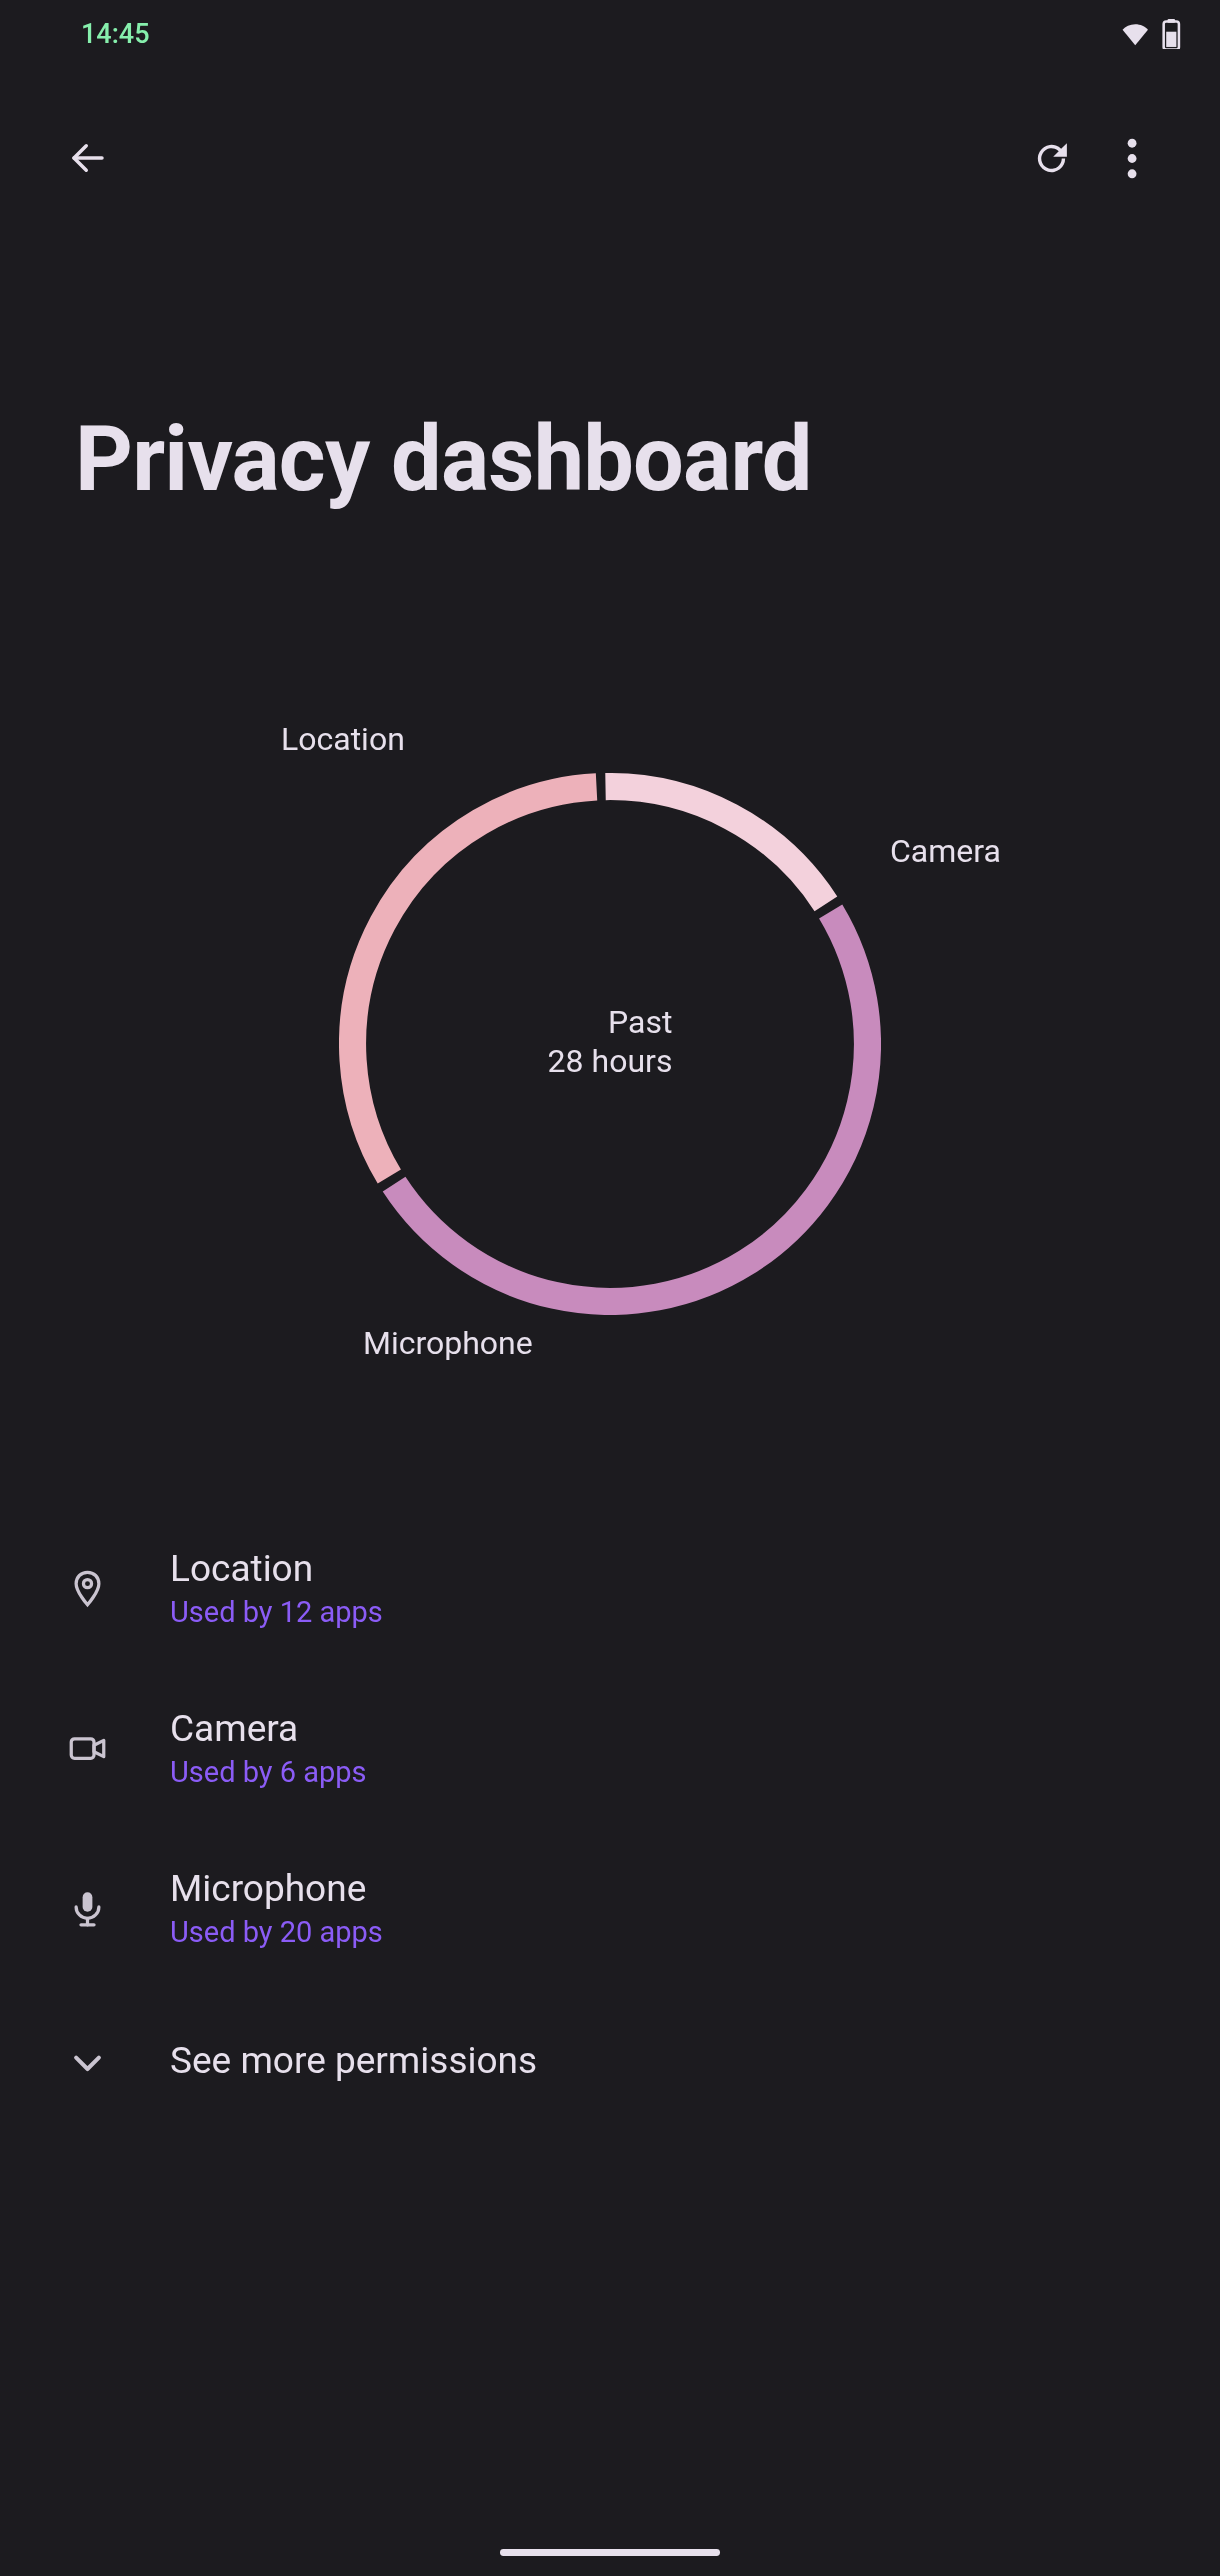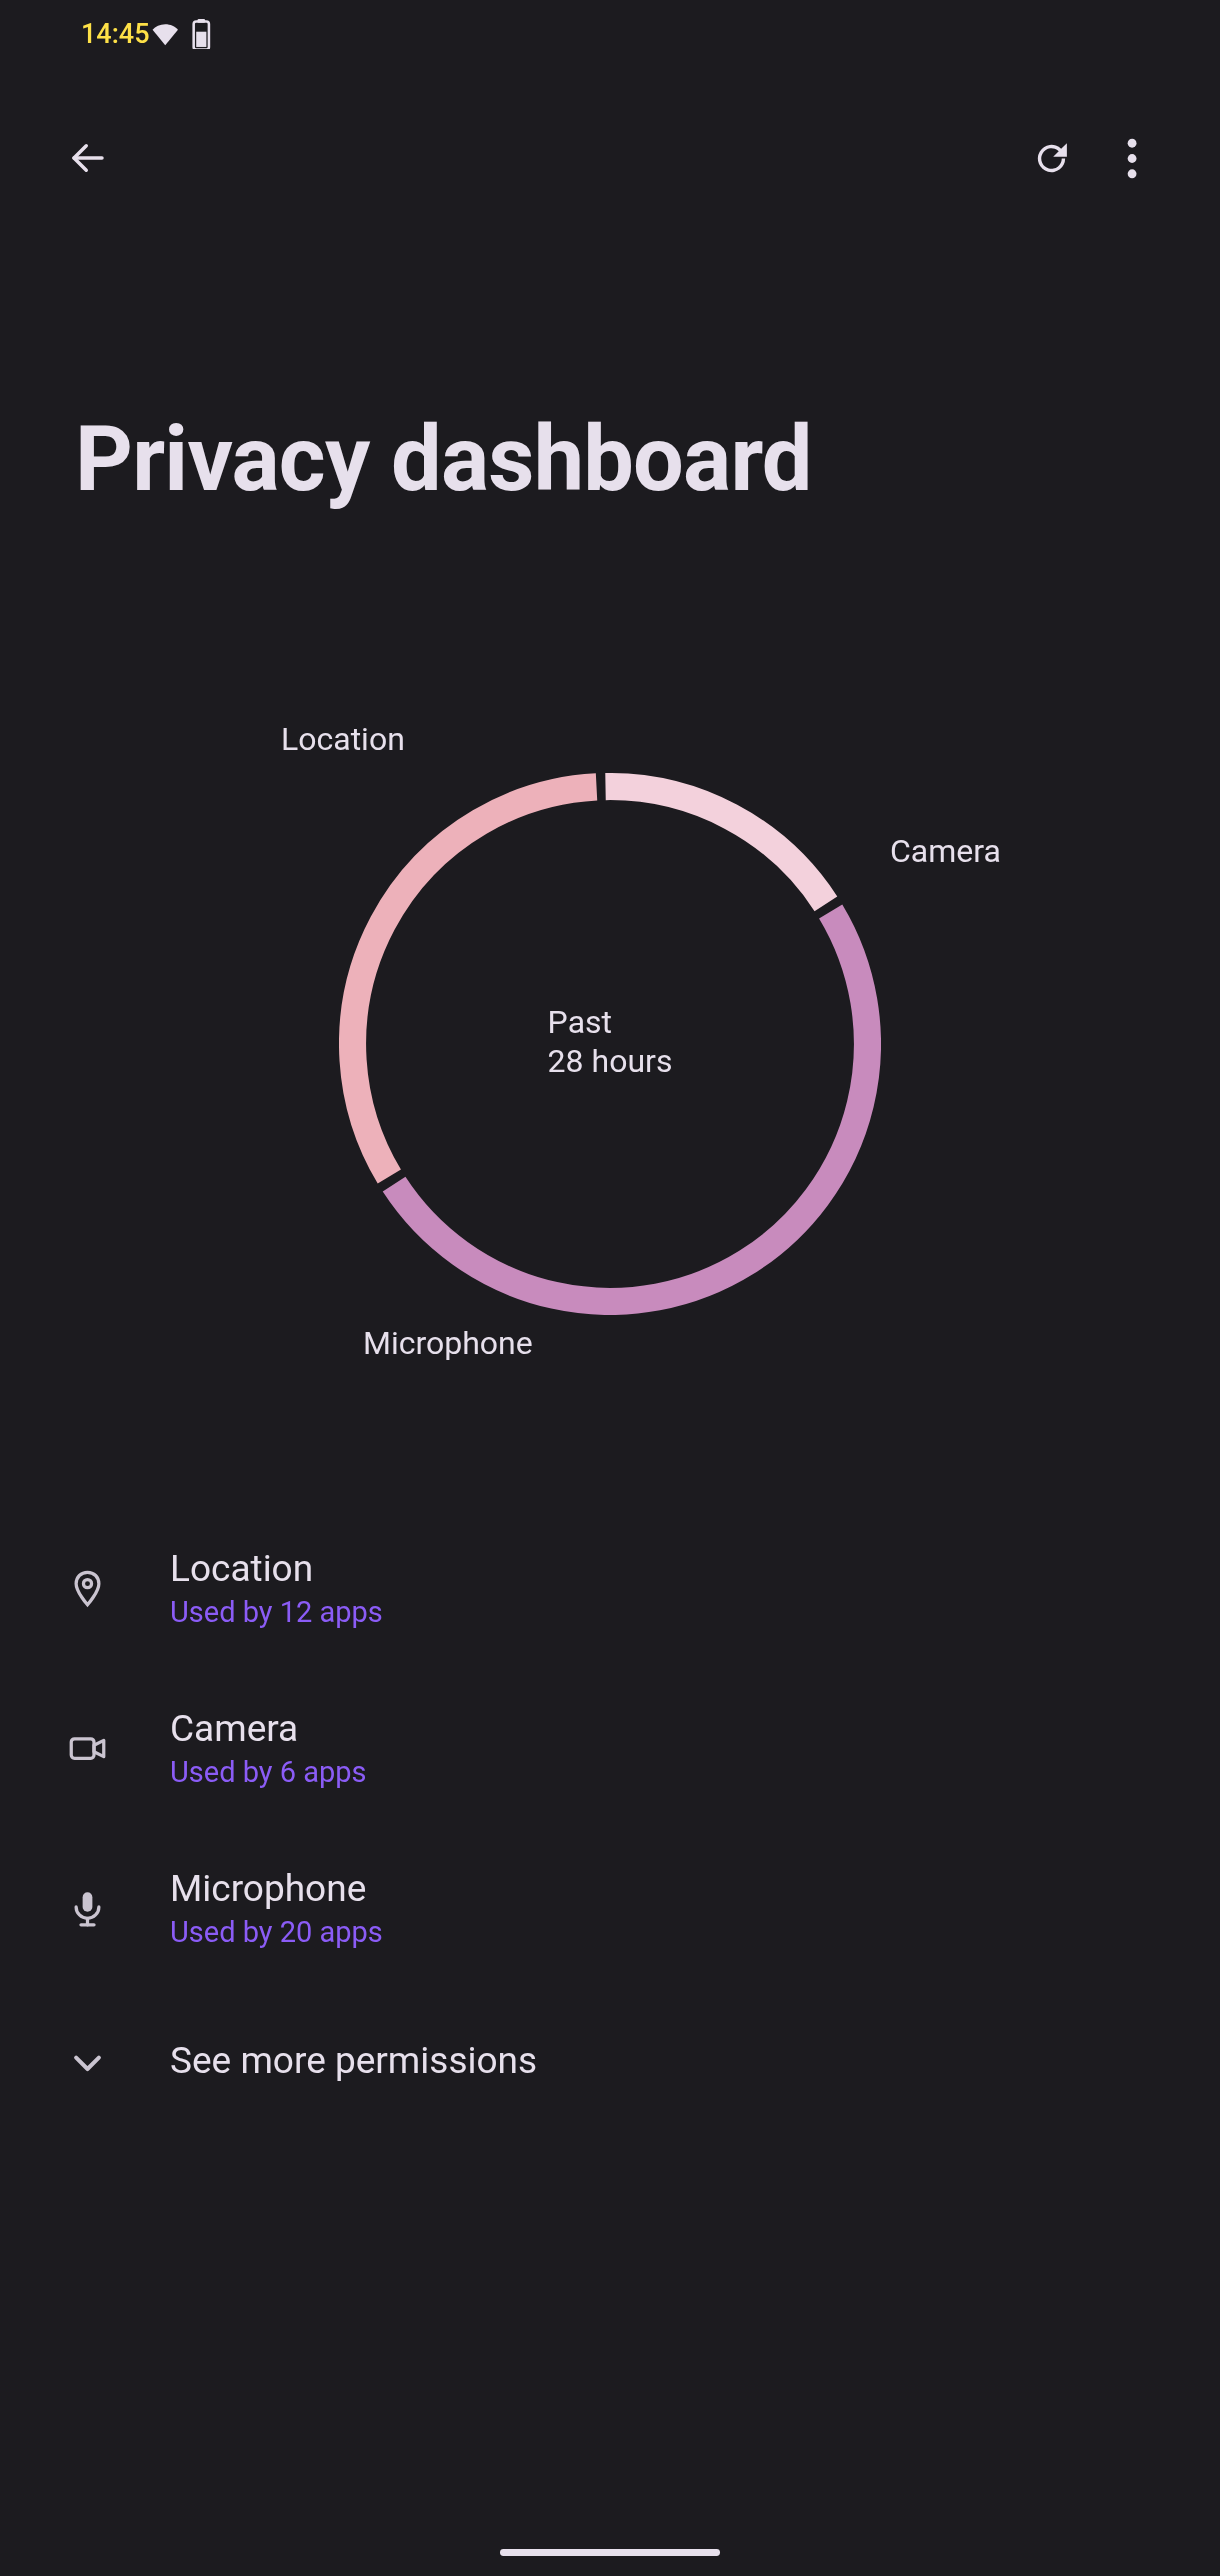--- a/index.html
+++ b/index.html
@@ -18,24 +18,25 @@
     transform-origin: top left;
   }
 
   
   .status-bar {
     position: absolute;
     top: 0; left: 0; right: 0;
     height: 68px;
     display: flex;
     align-items: center;
+    justify-content: space-between;
     padding: 0 39px 0 81px;
     font-size: 27px;
     font-weight: 500;
-    color: #fde047;
+    color: #86efac;
   }
   .status-right { display: flex; align-items: center; gap: 12px; }
   .status-right svg { display: block; }
 
   
   .app-bar {
     position: absolute;
     top: 107px;
     left: 0; right: 0;
     height: 102px;
@@ -74,21 +75,21 @@
     position: absolute;
     left: 50%; top: 339px;
     transform: translate(-50%, -50%);
     width: 542px; height: 542px;
   }
   .donut svg { width: 100%; height: 100%; }
   .donut-center {
     position: absolute;
     left: 50%; top: 50%;
     transform: translate(-50%, -52%);
-    text-align: left;
+    text-align: right;
     font-size: 32px;
     line-height: 39px;
     color: #e7e0ec;
   }
   .chart-label {
     position: absolute;
     font-size: 32px;
     color: #e7e0ec;
   }
   .lbl-location   { left: 281px;  top: 15.3px;  }

